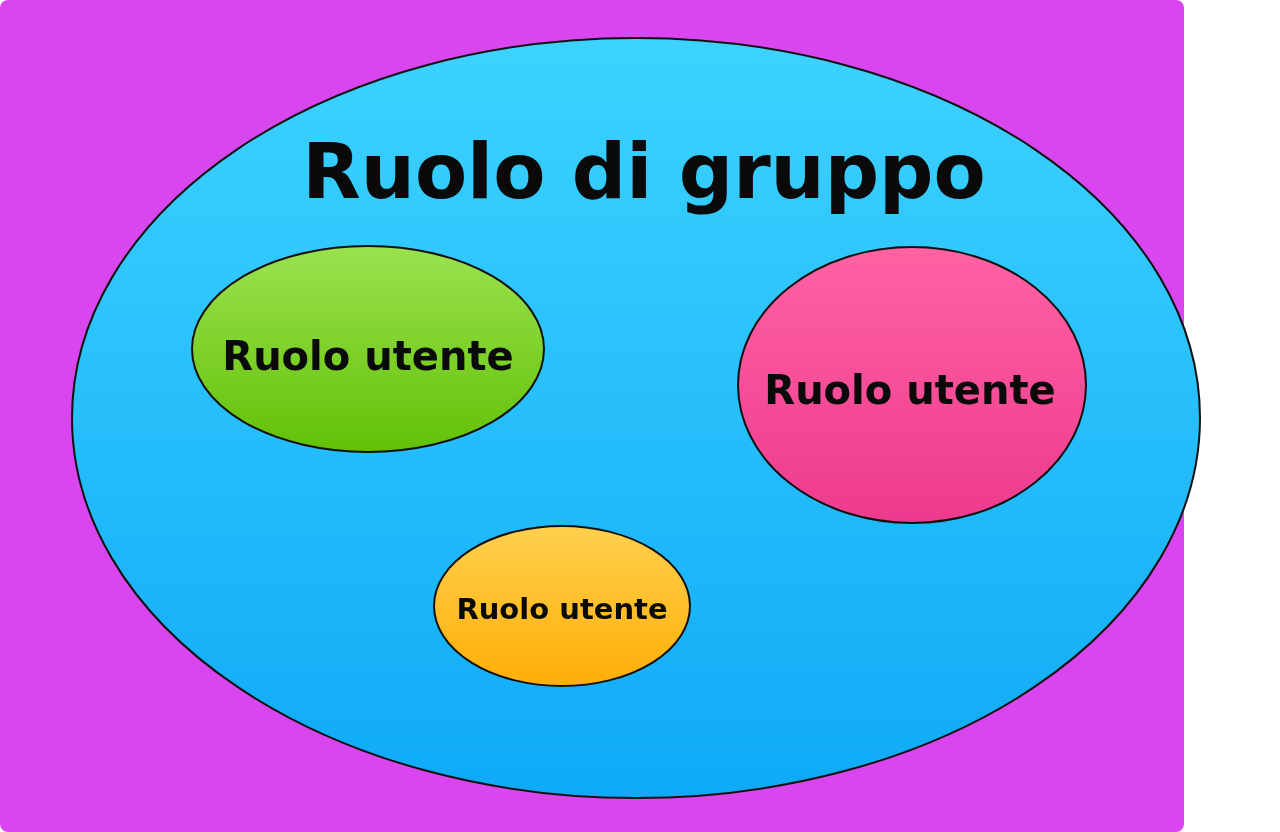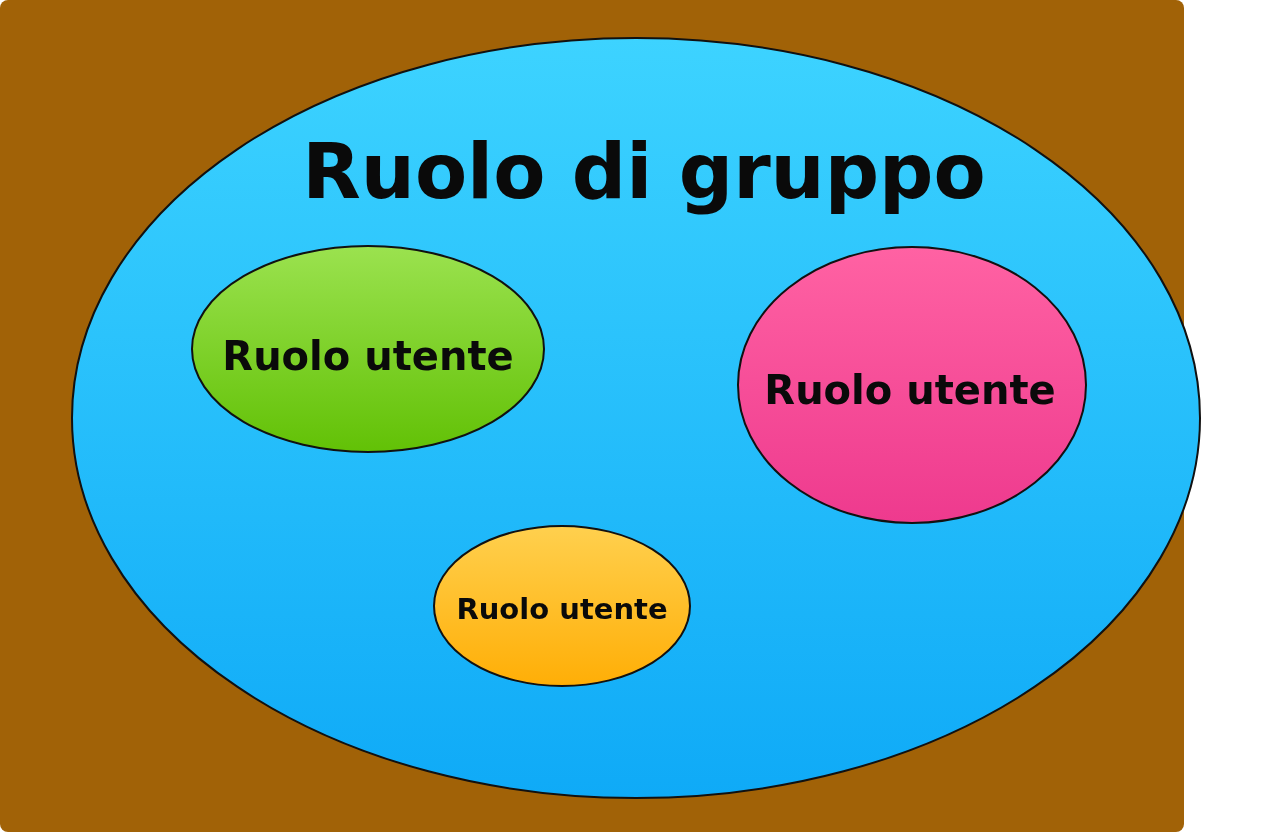--- a/index.html
+++ b/index.html
@@ -7,21 +7,21 @@
       padding: 0;
       width: 1280px;
       height: 832px;
       background: #ffffff;
       overflow: hidden;
     }
     .canvas {
       position: relative;
       width: 1184px;
       height: 832px;
-      background: #a16207;
+      background: #d946ef;
       border-radius: 8px;
     }
     svg.diagram {
       position: absolute;
       left: 0;
       top: 0;
       width: 1280px;
       height: 832px;
     }
     .label {

